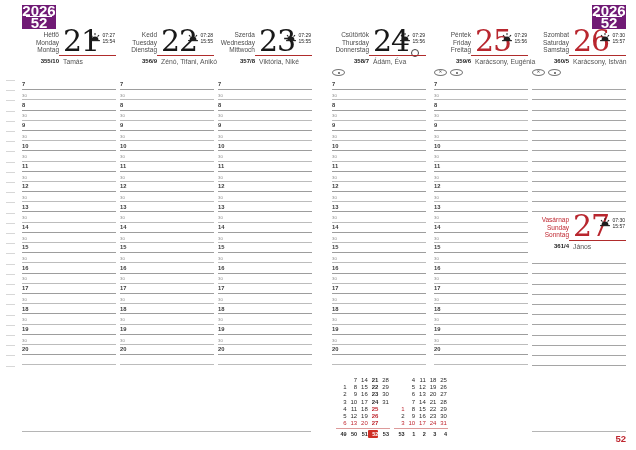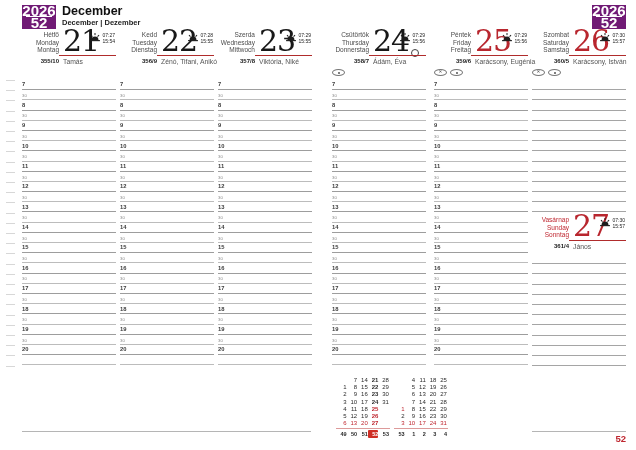--- a/index.html
+++ b/index.html
@@ -66,24 +66,20 @@
 <body>
 
 <div id="sheet">
 
   <div class="badge" id="badgeL">
     <div class="bline">2026</div>
     <div class="bdiv"></div>
     <div class="bline">52</div>
   </div>
 
-  <div id="titleblock">
-    <div class="mt">December</div>
-    <div class="ms">December | Dezember</div>
-  </div>
 
   <div class="badge" id="badgeR">
     <div class="bline">2026</div>
     <div class="bdiv"></div>
     <div class="bline">52</div>
   </div>
 
   <div id="edge"></div>
 
   <div class="bottomline" id="blL"></div>

